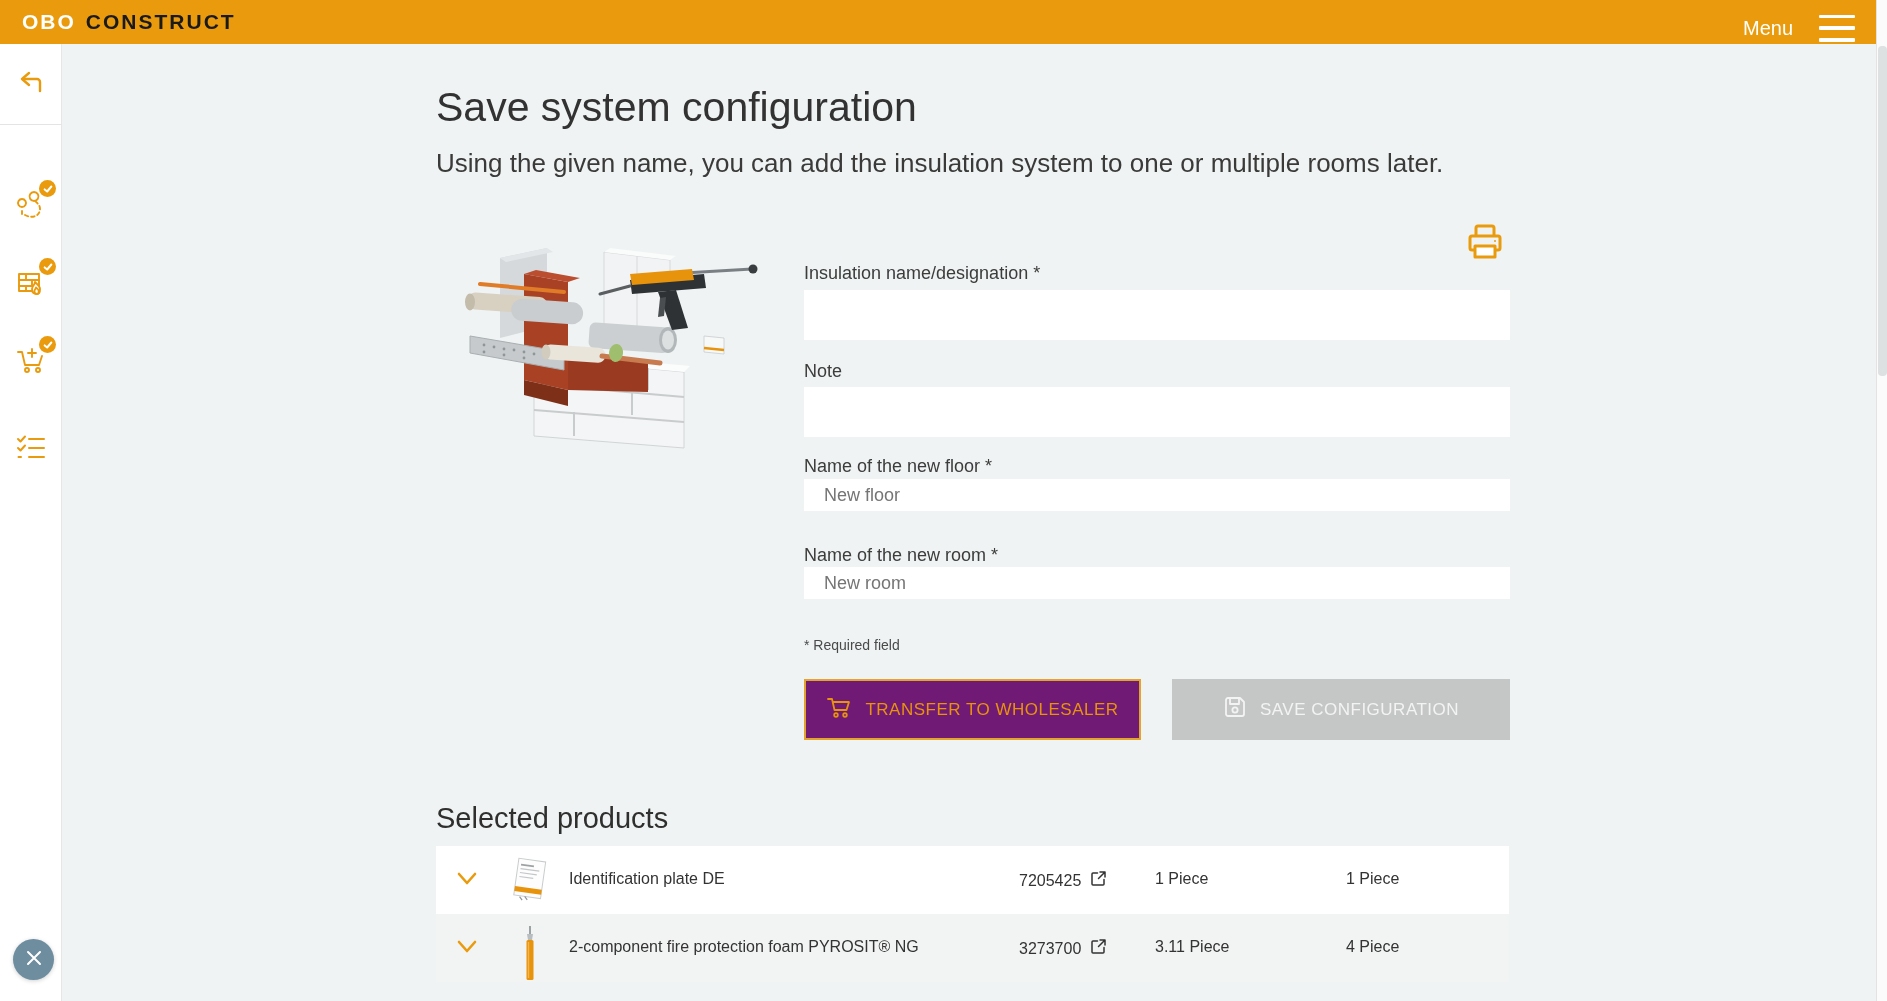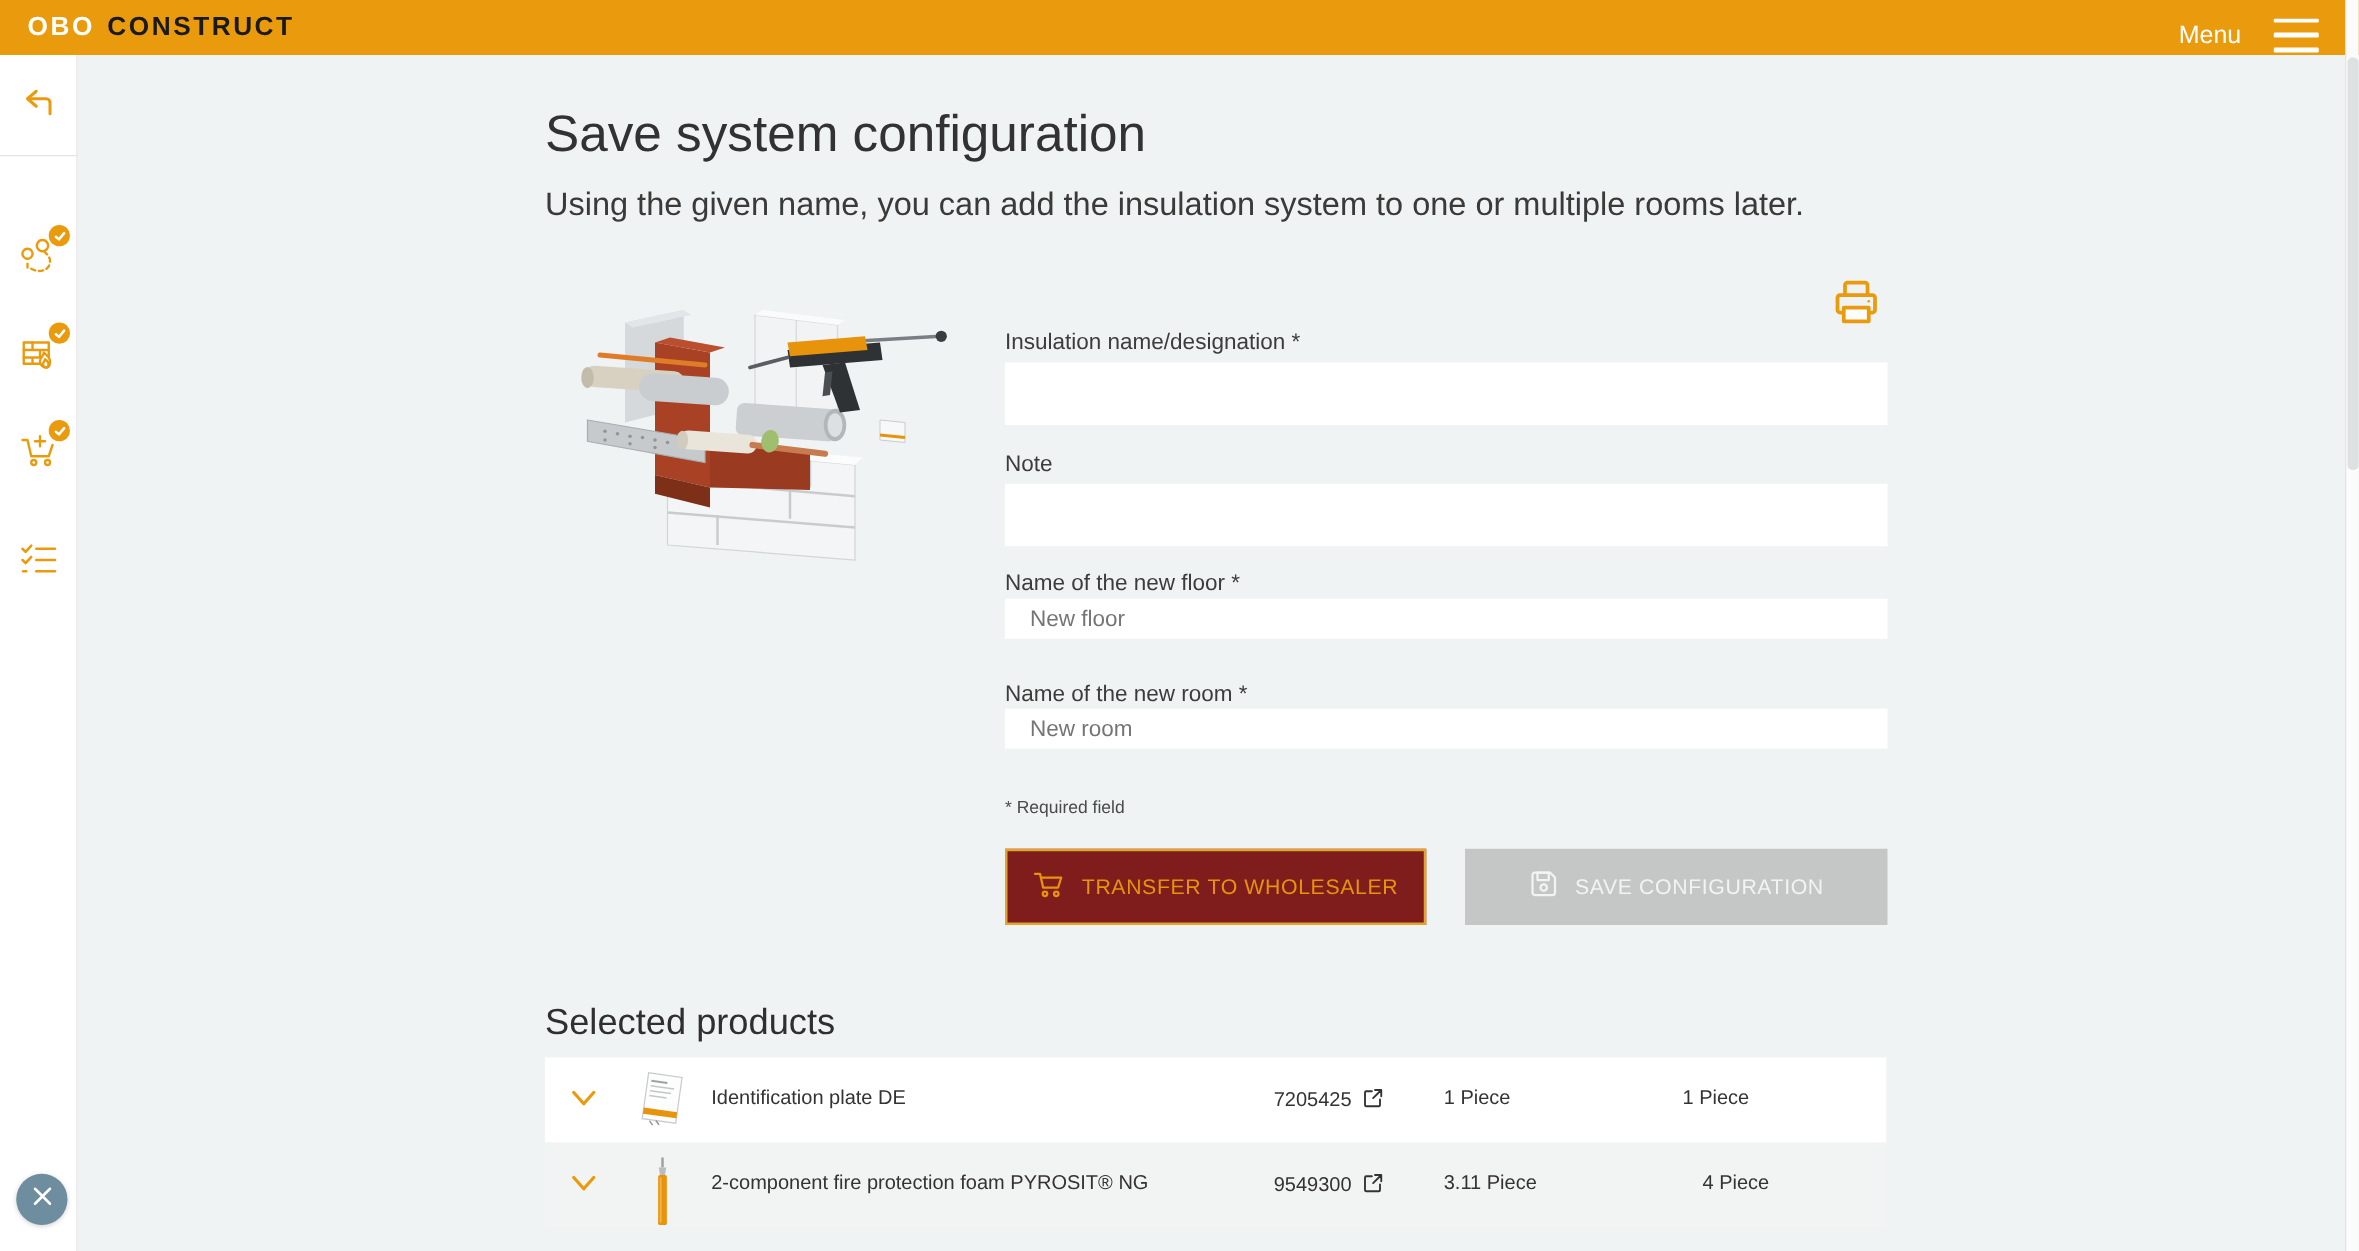--- a/index.html
+++ b/index.html
@@ -45,21 +45,21 @@
     position:absolute; left:804px; width:706px; height:50px;
     border:none; outline:none; background:#fff; font-size:18px; color:#444;
     padding:0 20px; font-family:"Liberation Sans","DejaVu Sans",sans-serif;
   }
   .form-input::placeholder { color:#757575; opacity:1; }
   .required-note { position:absolute; left:804px; top:637px; font-size:14px; color:#4A4A4A; }
   .btn {
     position:absolute; top:679px; height:61px; display:flex; align-items:center; justify-content:center;
     gap:13px; font-size:17px; letter-spacing:0.5px; cursor:pointer; user-select:none;
   }
-  .btn-transfer { left:804px; width:337px; background:#7f1d1d; border:2px solid #E2A42C; color:#E8930C;align-items:center; }
+  .btn-transfer { left:804px; width:337px; background:#701a75; border:2px solid #E2A42C; color:#E8930C;align-items:center; }
   .btn-save { left:1172px; width:338px; background:#C5C7C7; border:none; color:#F3F3F3; cursor:default; }
   
   .products-heading { position:absolute; left:436px; top:802px; font-size:29px; font-weight:400; color:#2F2F2E; }
   .ptable { position:absolute; left:436px; top:846px; width:1073px; }
   .thead { position:relative; height:34px; background:#fff; border-bottom:1px solid #C4C8C9; }
   .thead span { position:absolute; top:8px; font-size:16px; font-weight:bold; color:#1F1F1F; }
   .col-name { left:133px; } .col-item { left:583px; } .col-req { left:719px; } .col-order { left:910px; }
   .trow { position:relative; height:68px; background:#fff; }
   .trow.alt { background:#F2F3F3; }
   .trow .cell { position:absolute; top:24px; font-size:16px; color:#333; }
@@ -331,30 +331,30 @@
     <span class="thumb">
       <svg width="44" height="56" viewBox="0 0 44 56">
         <line x1="22" y1="2" x2="22" y2="10" stroke="#9DA2A4" stroke-width="2"></line>
         <polygon points="19,10 25,10 24,16 20,16" fill="#B8BDBF"></polygon>
         <rect x="18.5" y="16" width="7" height="40" rx="1.5" fill="#E8930C"></rect>
         <line x1="20.5" y1="18" x2="20.5" y2="54" stroke="#F6B54A" stroke-width="1.4"></line>
       </svg>
     </span>
     <span class="cell" style="left:133px;">2-component fire protection foam PYROSIT® NG</span>
     <span class="cell itemlink" style="left:583px;">
-      <span>9549300</span>
+      <span>3273700</span>
       <span class="extlink">
         <svg width="17" height="17" viewBox="0 0 17 17" fill="none" stroke="#333" stroke-width="1.5" stroke-linecap="round" stroke-linejoin="round">
           <path d="M14 9.5 V14 a1 1 0 0 1 -1 1 H3 a1 1 0 0 1 -1 -1 V4 a1 1 0 0 1 1 -1 h4.5"></path>
           <path d="M10 2 h5 v5 M15 2 L8.5 8.5"></path>
         </svg>
       </span>
     </span>
     <span class="cell" style="left:719px;">3.11 Piece</span>
-    <span class="cell" style="left:910px;margin-left:16px;">4 Piece</span>
+    <span class="cell" style="left:910px;">4 Piece</span>
   </div>
 </div>
 
 <div class="close-fab">
   <span>
     <svg width="18" height="18" viewBox="0 0 18 18" fill="none" stroke="#fff" stroke-width="2" stroke-linecap="round">
         <path d="M3 3 L15 15 M15 3 L3 15"></path>
       </svg>
   </span>
 </div>

